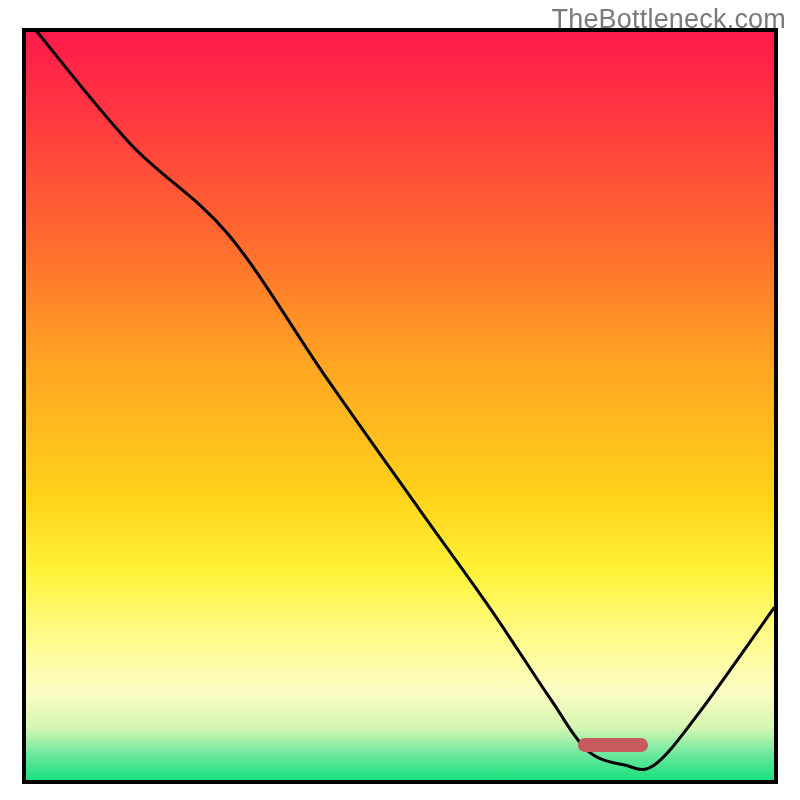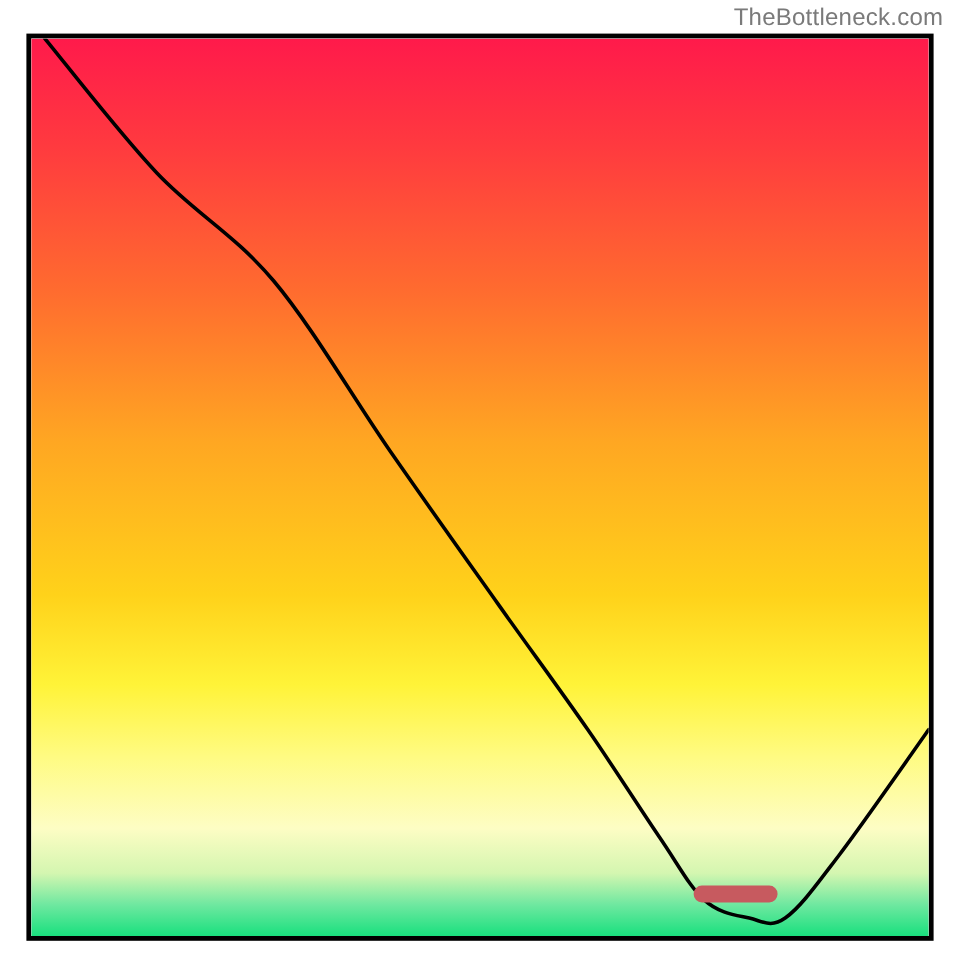--- a/index.html
+++ b/index.html
@@ -14,21 +14,21 @@
   .container {
     position: relative;
     width: 800px;
     height: 800px;
   }
   .watermark {
     position: absolute;
     top: 4px;
     right: 14px;
     color: #7a7a7a;
-    font-size: 20px;
+    font-size: 27px;
     font-weight: 400;
     letter-spacing: 0.2px;
   }
   .plot-frame {
     position: absolute;
     left: 22px;
     top: 28px;
     width: 756px;   
     height: 756px;  
     border: 4px solid #000;

